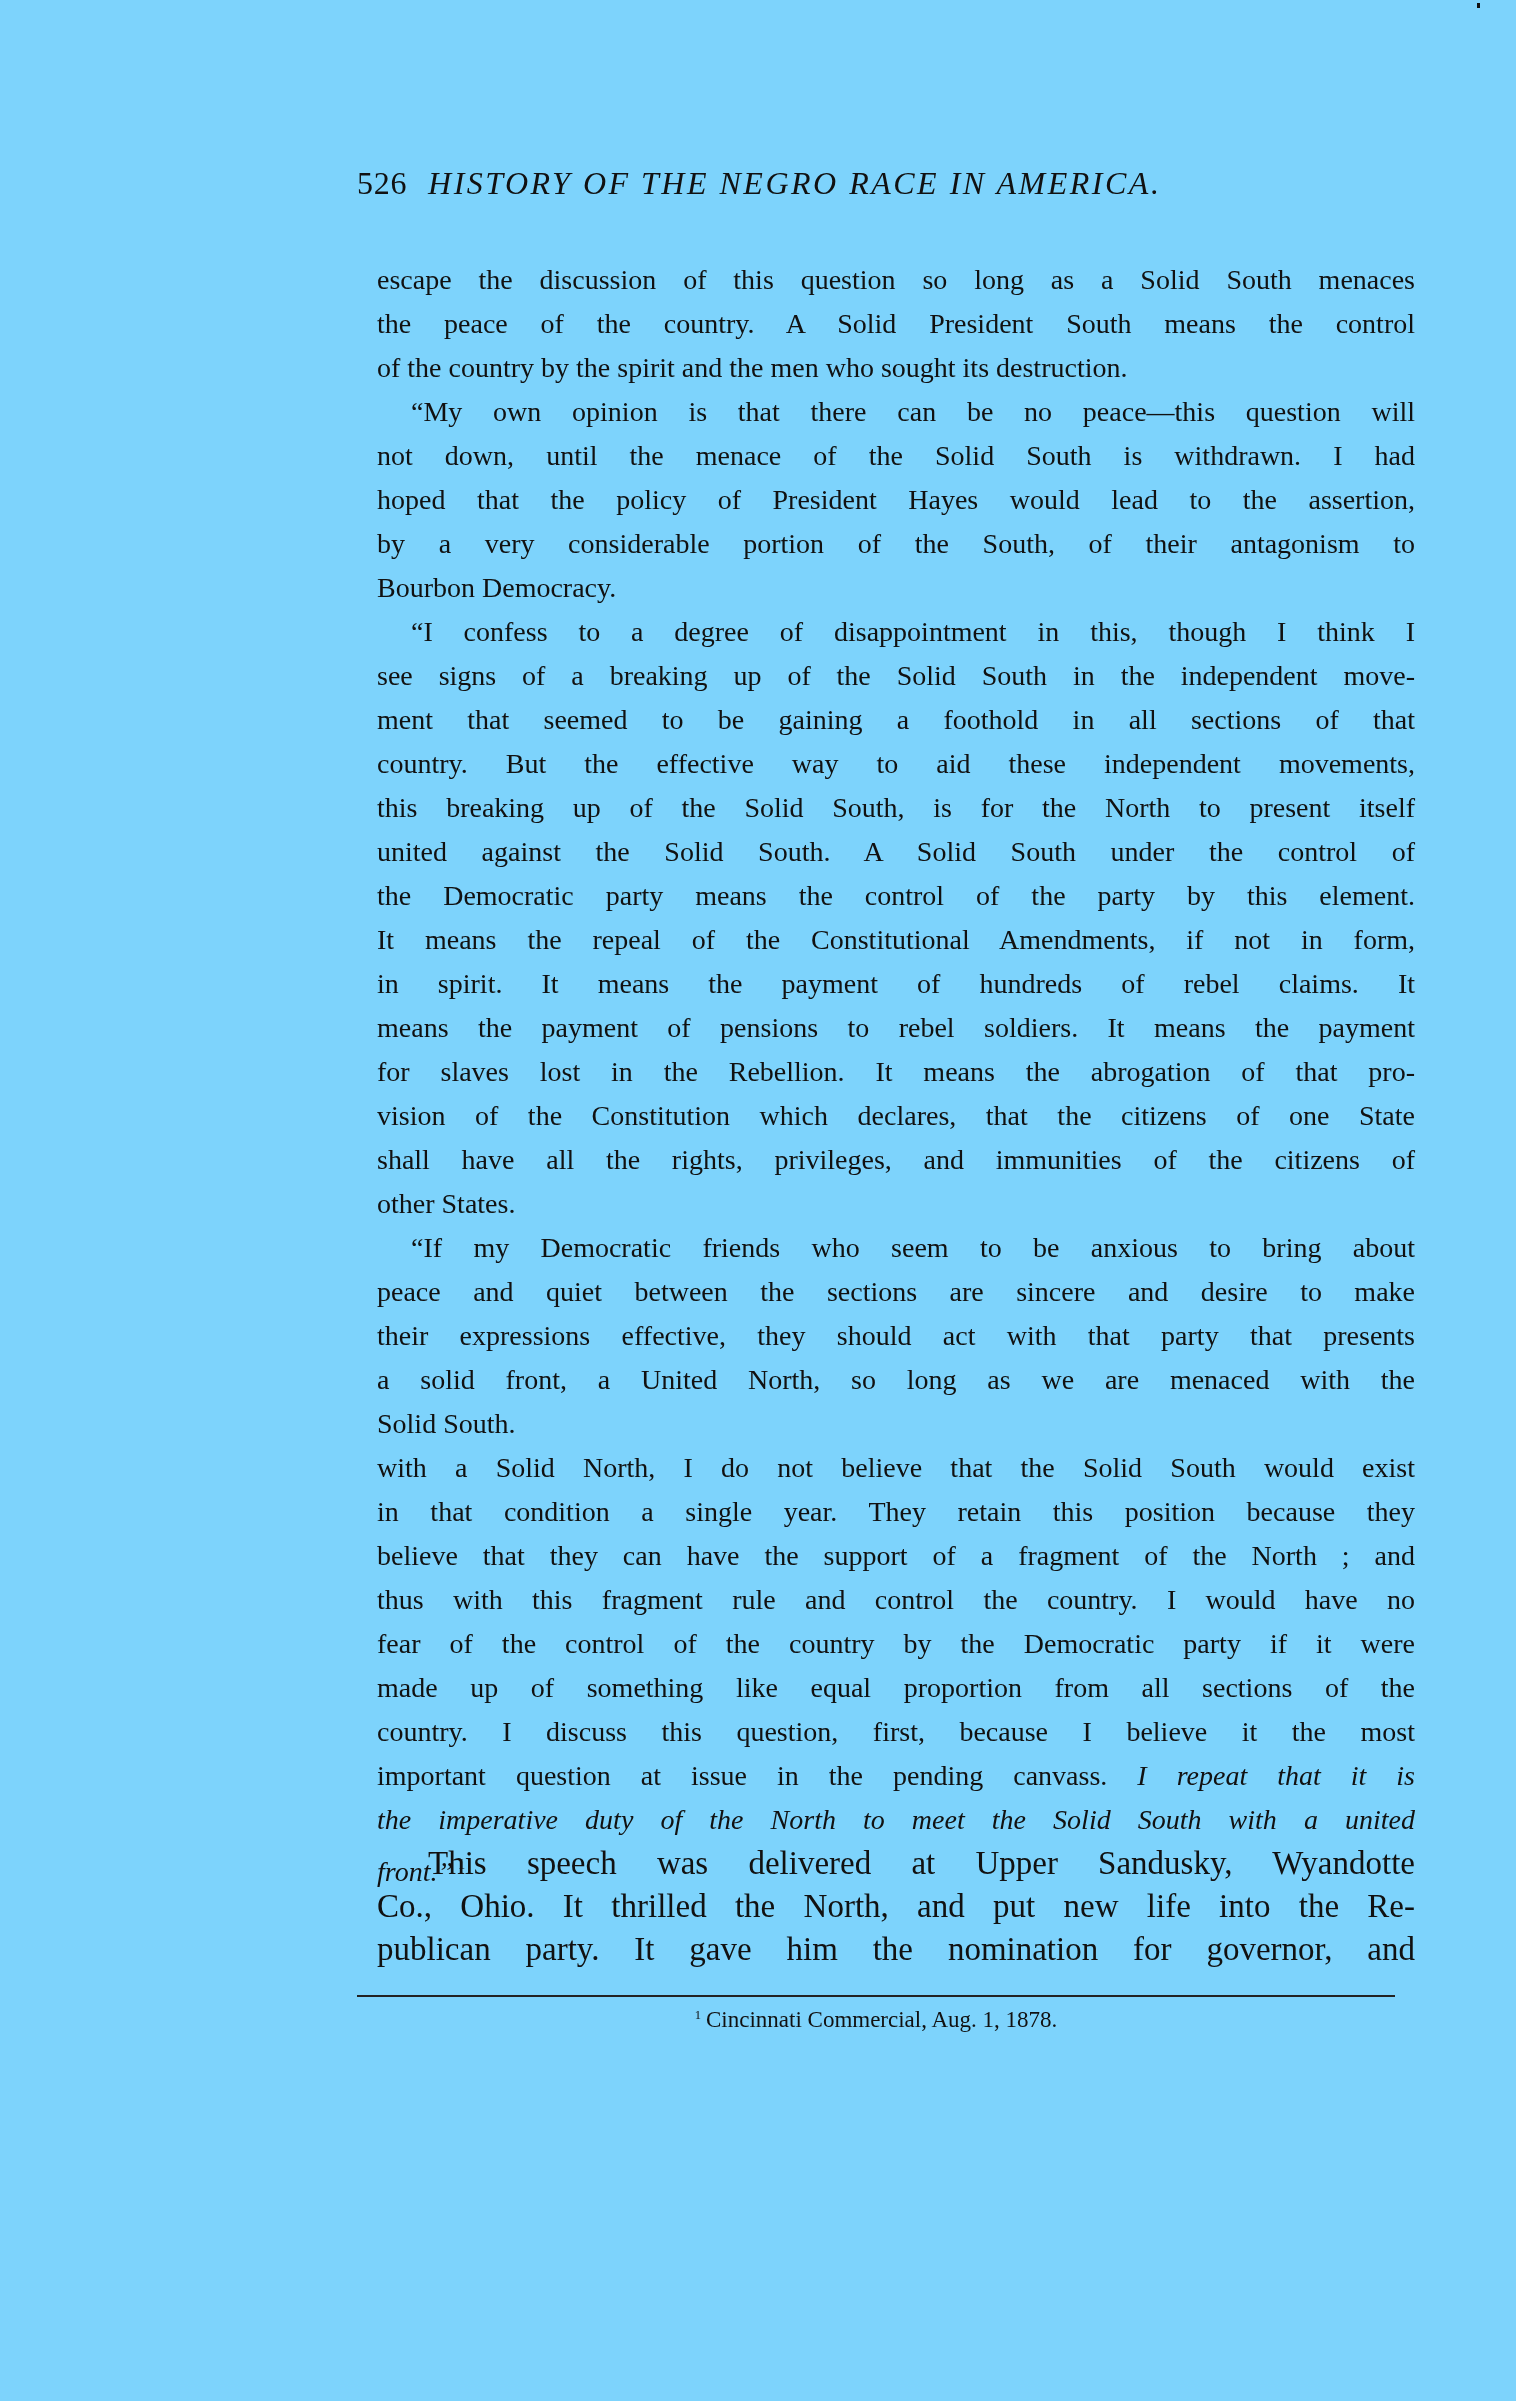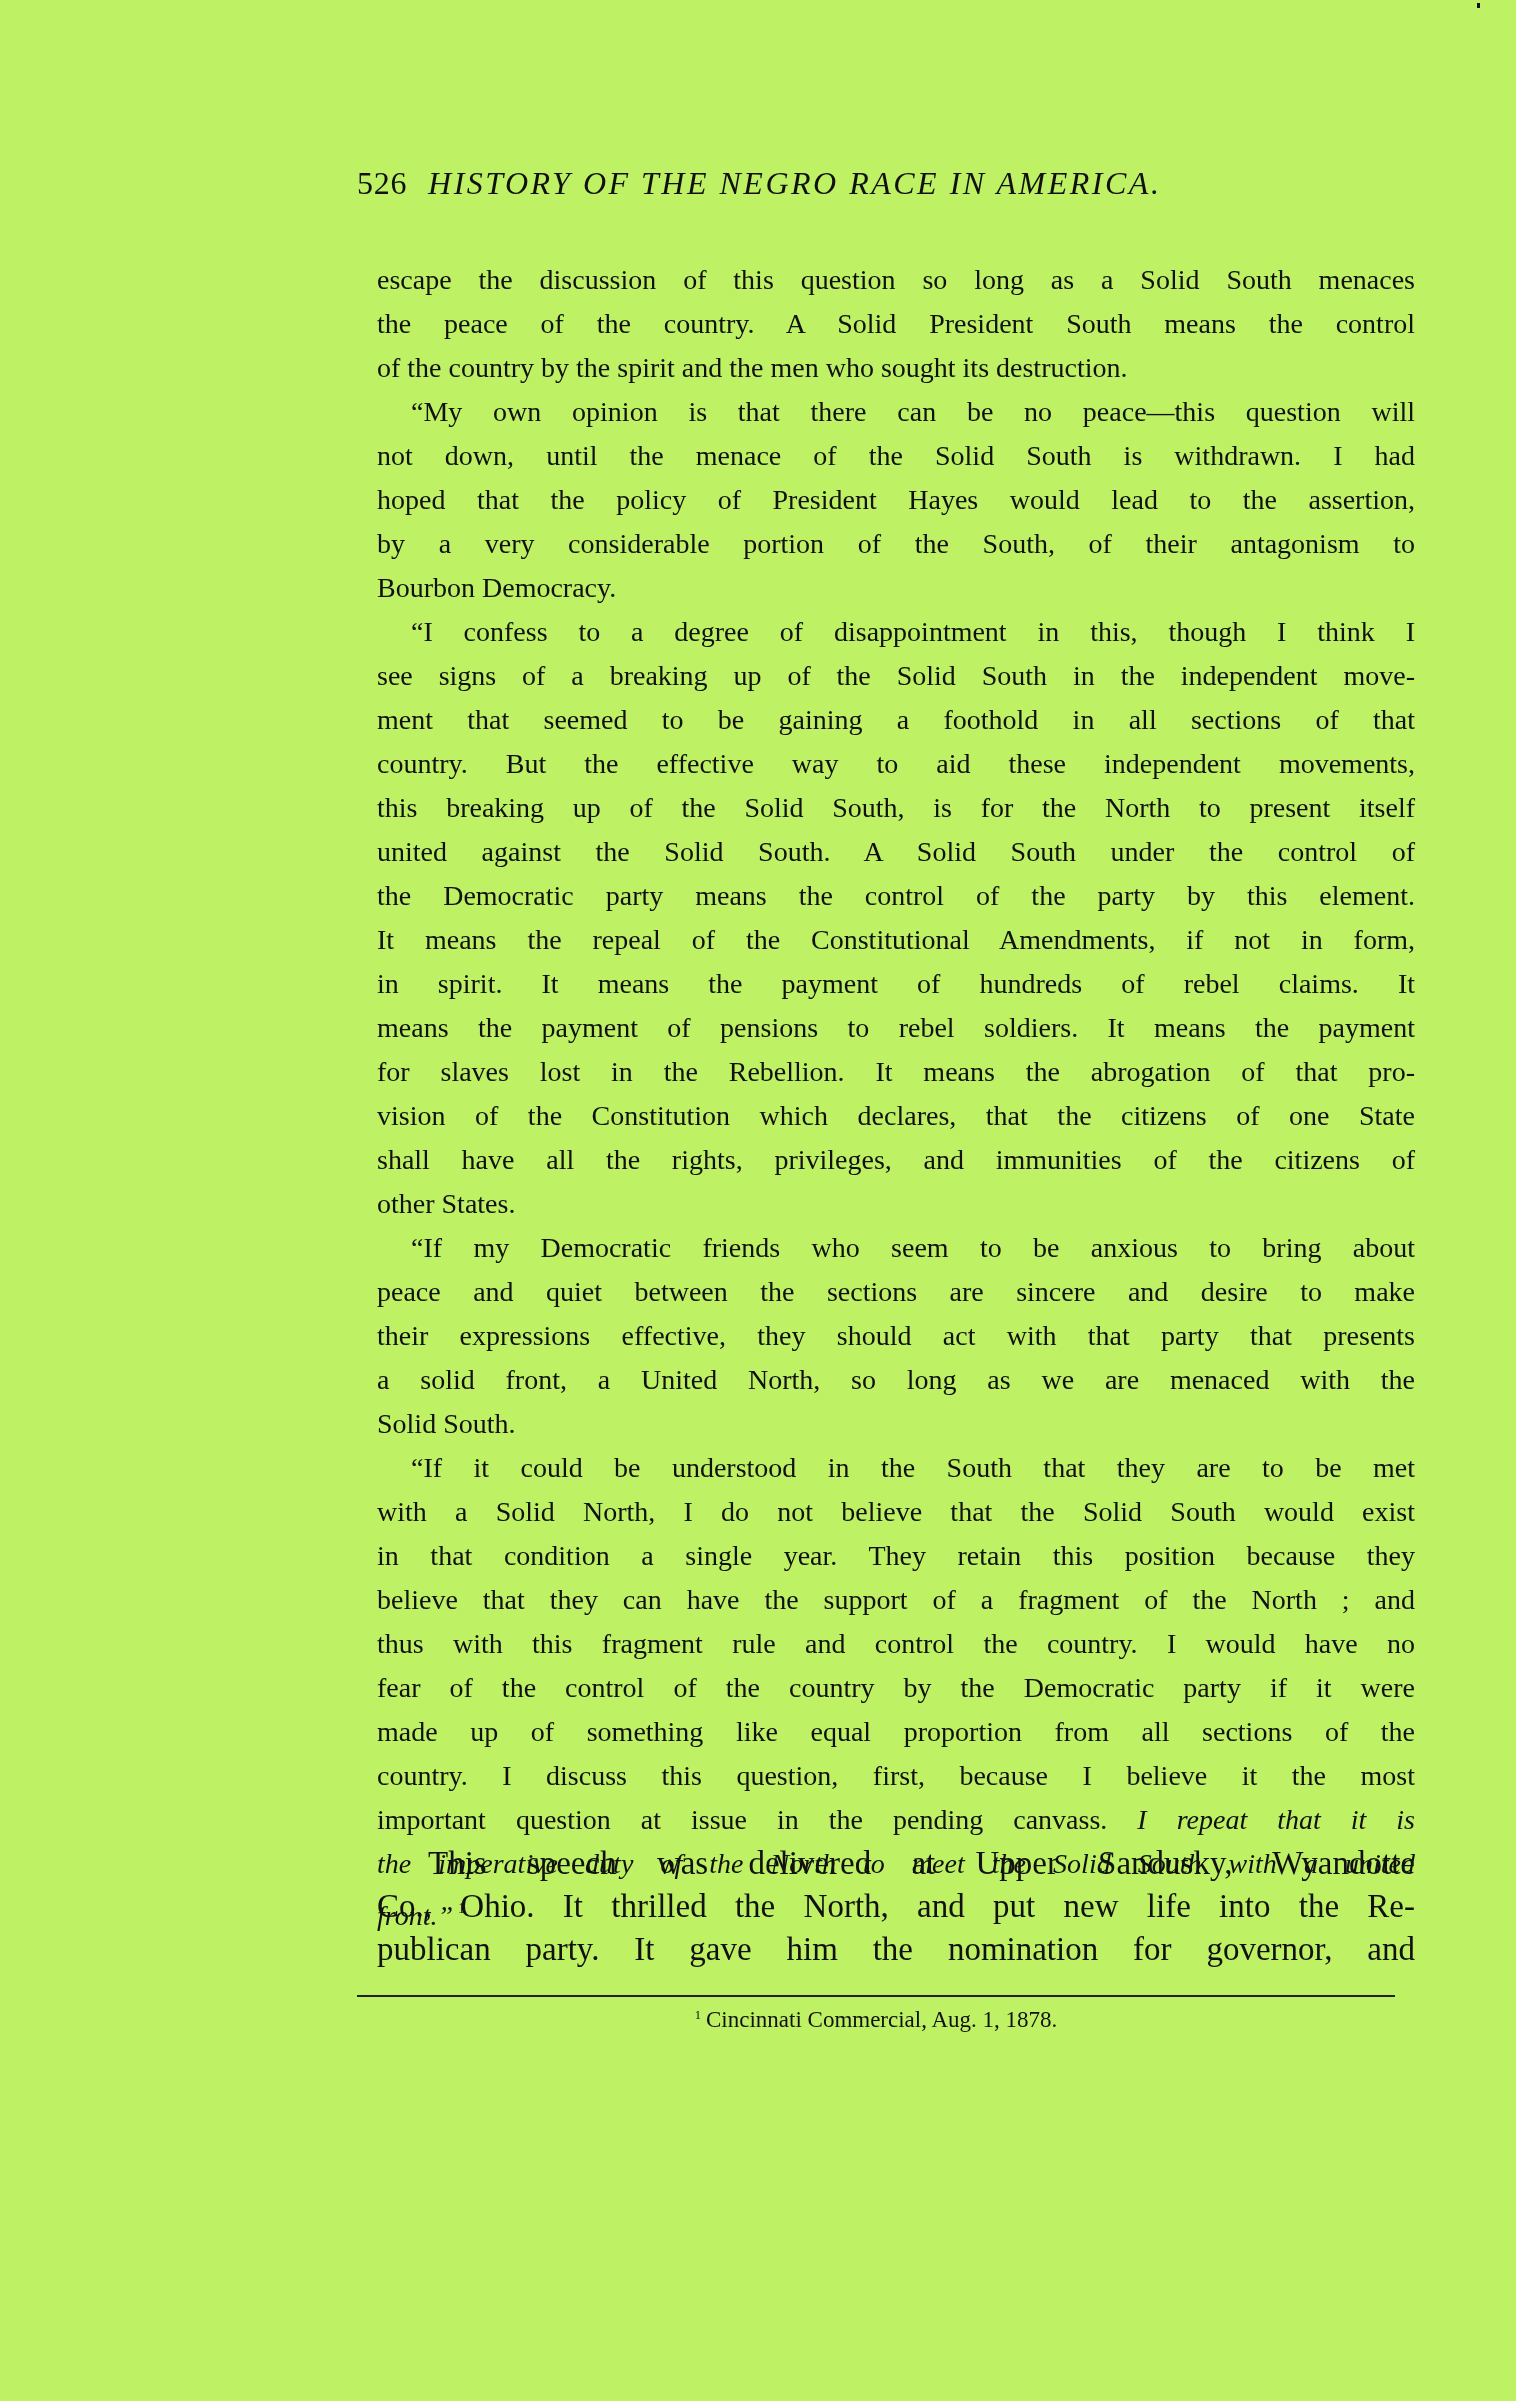--- a/index.html
+++ b/index.html
@@ -1,17 +1,17 @@
 <!DOCTYPE html>
 <html style="font-size:13.5px"><head>
   <meta charset="utf-8">
   <style>
     html, body { margin: 0; padding: 0; background: #ffffff; }
     body { width: 1517px; height: 2401px; position: relative; overflow: hidden; }
-    .page { position: absolute; left: 0; top: 0; width: 1517px; height: 2401px; background: #bef264; color: #111111; font-family: "Liberation Serif", "DejaVu Serif", serif; }
+    .page { position: absolute; left: 0; top: 0; width: 1517px; height: 2401px; background: #7dd3fc; color: #111111; font-family: "Liberation Serif", "DejaVu Serif", serif; }
     .header { position: absolute; left: 357px; top: 165px; width: 1045px; height: 42px; white-space: nowrap; font-size: 32px; letter-spacing: 0.8px; }
     .header .pno { font-style: normal; margin-right: 11.8px; }
     .header .title { font-style: italic; letter-spacing: 2.5px; }
     .body { position: absolute; left: 357px; top: 258px; width: 1038px; }
     .line { display: block; height: 44px; line-height: 44px; font-size: 28px; text-align: justify; text-align-last: justify; white-space: nowrap; overflow: visible; }
     .line span.t { display: inline-block; width: 100%; text-align: justify; text-align-last: justify; white-space: normal; margin-left: 20px; }
     .line.last span.t { text-align-last: left; }
     .line.indent span.t { padding-left: 34px; box-sizing: border-box; }
     .it { font-style: italic; }
     .sup { font-size: 14.3px; vertical-align: 11.8px; margin-left: 5px; }
@@ -56,21 +56,20 @@
       <div class="line"><span class="t">means the payment of pensions to rebel soldiers.  It means the payment</span></div>
       <div class="line"><span class="t">for slaves lost in the Rebellion.  It means the abrogation of that pro-</span></div>
       <div class="line"><span class="t">vision of the Constitution which declares, that the citizens of one State</span></div>
       <div class="line"><span class="t">shall have all the rights, privileges, and immunities of the citizens of</span></div>
       <div class="line last"><span class="t">other States.</span></div>
       <div class="line indent"><span class="t">“If my Democratic friends who seem to be anxious to bring about</span></div>
       <div class="line"><span class="t">peace and quiet between the sections are sincere and desire to make</span></div>
       <div class="line"><span class="t">their expressions effective, they should act with that party that presents</span></div>
       <div class="line"><span class="t">a solid front, a United North, so long as we are menaced with the</span></div>
       <div class="line last"><span class="t">Solid South.</span></div>
-      <div class="line indent"><span class="t">“If it could be understood in the South that they are to be met</span></div>
       <div class="line"><span class="t">with a Solid North, I do not believe that the Solid South would exist</span></div>
       <div class="line"><span class="t">in that condition a single year.  They retain this position because they</span></div>
       <div class="line"><span class="t">believe that they can have the support of a fragment of the North ; and</span></div>
       <div class="line"><span class="t">thus with this fragment rule and control the country.  I would have no</span></div>
       <div class="line"><span class="t">fear of the control of the country by the Democratic party if it were</span></div>
       <div class="line"><span class="t">made up of something like equal proportion from all sections of the</span></div>
       <div class="line"><span class="t">country.  I discuss this question, first, because I believe it the most</span></div>
       <div class="line"><span class="t"><span>important question at issue in the pending canvass.  </span><span class="it">I repeat that it is</span></span></div>
     <div class="line"><span class="t it">the imperative duty of the North to meet the Solid South with a united</span></div>
     <div class="line last"><span class="t"><span class="it">front.”</span><span class="sup">1</span></span></div>

